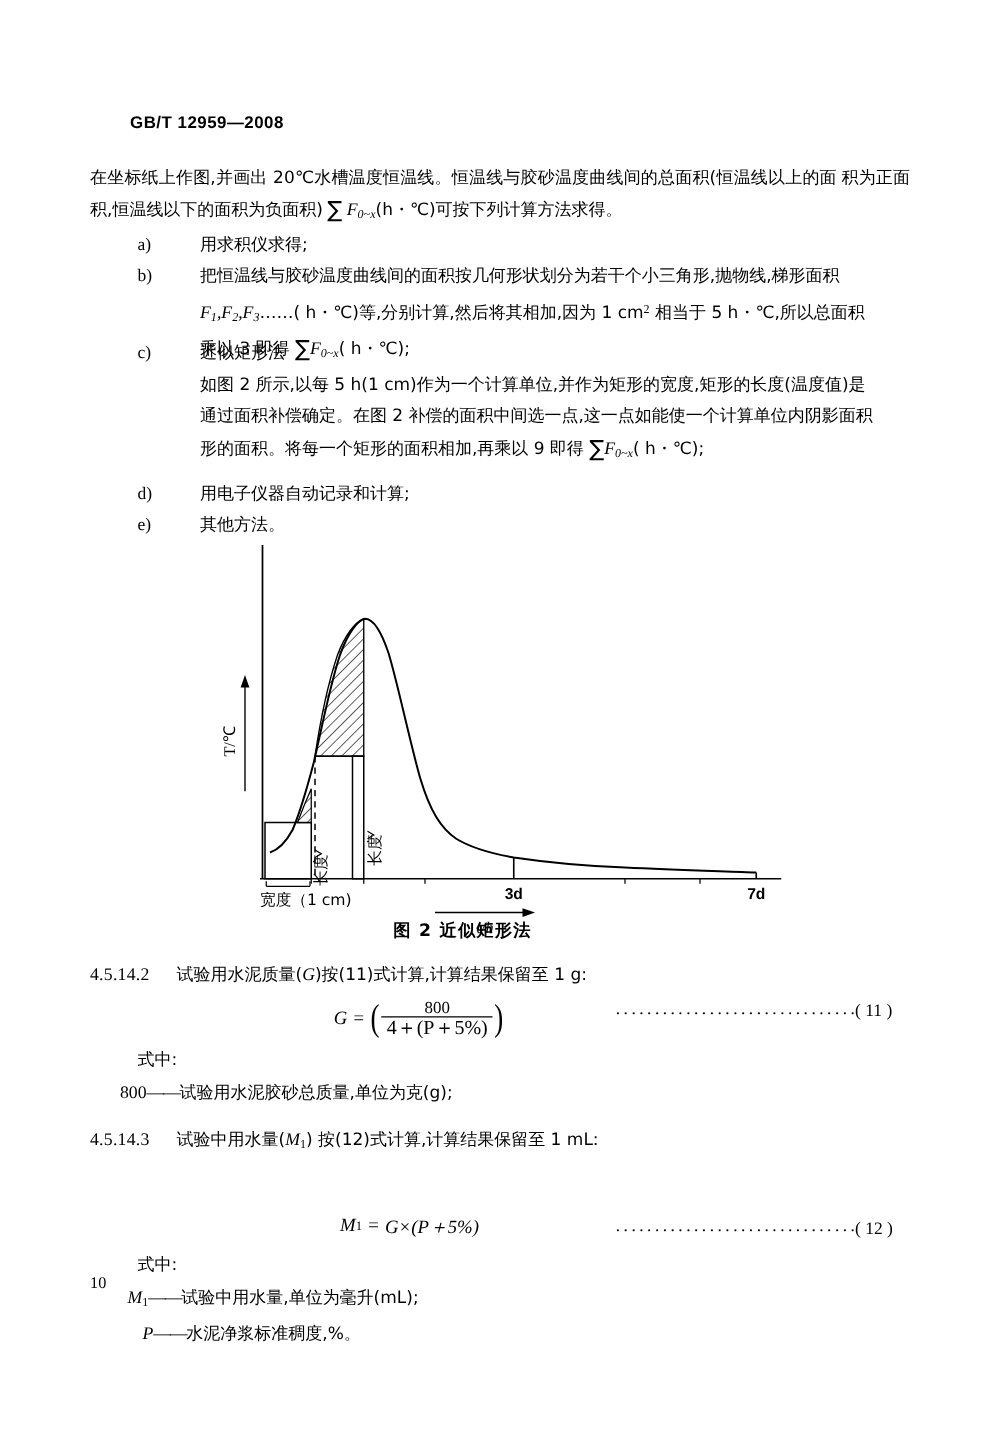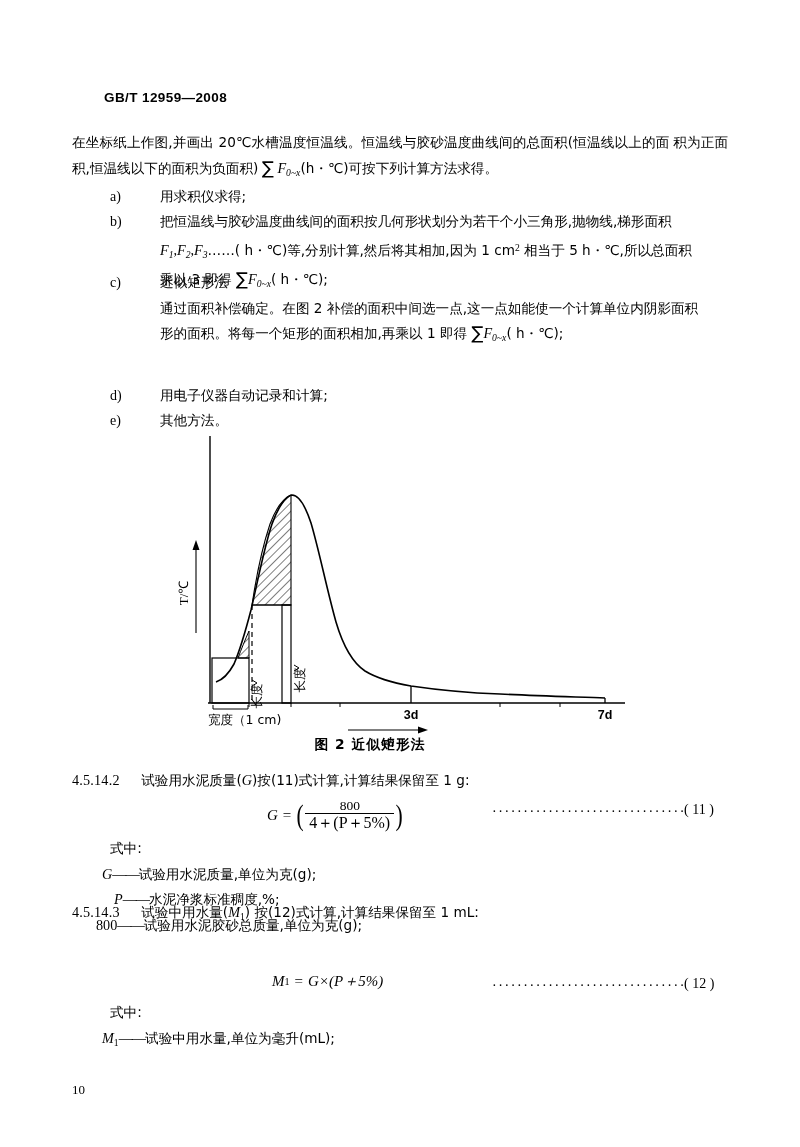--- a/index.html
+++ b/index.html
@@ -159,21 +159,21 @@
   }
   .where .wline { padding-left: 38px; white-space: nowrap; }
   .where .wline.ind { padding-left: 30px; }
   .where .wline.ind2 { padding-left: 24px; }
   .where .wline.ind3 { padding-left: 42px; }
   .dash2 { letter-spacing: -1px; }
 
   
   .page-num {
     position: absolute;
-    left: 72px; top: 1082px;
+    left: 72px; top: 1018px;
     font-family: "Liberation Serif", serif;
     font-size: 13px;
   }
 </style>
 </head>
 <body>
 
 <div class="page">
 
   <div class="std-header">GB/T 12959—2008</div>
@@ -198,22 +198,23 @@
       <span class="zh first-line">把恒温线与胶砂温度曲线间的面积按几何形状划分为若干个小三角形,抛物线,梯形面积</span>
       <span class="first-line"><span class="it">F</span><sub class="it">1</sub>,<span class="it">F</span><sub class="it">2</sub>,<span class="it">F</span><sub class="it">3</sub><span class="zh">……( h・℃)等,分别计算,然后将其相加,因为 1 cm</span><sup>2</sup><span class="zh"> 相当于 5 h・℃,所以总面积</span></span>
       <span class="first-line"><span class="zh">乘以 3 即得 </span><span class="sigma">∑</span><span class="it">F</span><sub class="it">0~x</sub><span class="zh">( h・℃);</span></span>
     </div>
   </div>
 
   <div class="list" style="top:270px">
     <div class="li">
       <span class="marker">c)</span>
       <span class="zh first-line">近似矩形法</span>
+      <span class="zh first-line">如图 2 所示,以每 5 h(1 cm)作为一个计算单位,并作为矩形的宽度,矩形的长度(温度值)是</span>
       <span class="zh first-line">通过面积补偿确定。在图 2 补偿的面积中间选一点,这一点如能使一个计算单位内阴影面积</span>
-      <span class="first-line"><span class="zh">形的面积。将每一个矩形的面积相加,再乘以 1 即得 </span><span class="sigma">∑</span><span class="it">F</span><sub class="it">0~x</sub><span class="zh">( h・℃);</span></span>
+      <span class="first-line"><span class="zh">形的面积。将每一个矩形的面积相加,再乘以 9 即得 </span><span class="sigma">∑</span><span class="it">F</span><sub class="it">0~x</sub><span class="zh">( h・℃);</span></span>
     </div>
   </div>
 
   <div class="list" style="top:383px">
     <div class="li">
       <span class="marker">d)</span>
       <span class="zh">用电子仪器自动记录和计算;</span>
     </div>
   </div>
 
@@ -335,22 +336,20 @@
         <span class="fd">4＋(P＋5%)</span>
       </span>
       <span class="paren-big">)</span>
     </div>
     <span class="eq-dots" style="left:420px">·······························</span>
     <span class="eq-no" style="left:612px">( 11 )</span>
   </div>
 
   <div class="where" style="top:836px">
     <div class="wline zh">式中:</div>
-    <div class="wline ind"><span class="it">G</span><span class="dash2">——</span><span class="zh">试验用水泥质量,单位为克(g);</span></div>
-    <div class="wline ind3"><span class="it">P</span><span class="dash2">——</span><span class="zh">水泥净浆标准稠度,%;</span></div>
     <div class="wline ind2"><span>800</span><span class="dash2">——</span><span class="zh">试验用水泥胶砂总质量,单位为克(g);</span></div>
   </div>
 
   <div class="clause" style="top:900px">
     <span class="num">4.5.14.3</span>
     <span class="ctext"><span class="zh">试验中用水量(</span><span class="it">M</span><sub>1</sub><span class="zh">) 按(12)式计算,计算结果保留至 1 mL:</span></span>
   </div>
 
   <div class="eq-row" style="top:972px">
     <div class="eq-body" style="left:200px">
@@ -359,17 +358,18 @@
       <span style="margin:0 5px">=</span>
       <span class="it">G×(P＋5%)</span>
     </div>
     <span class="eq-dots" style="left:420px">·······························</span>
     <span class="eq-no" style="left:612px">( 12 )</span>
   </div>
 
   <div class="where" style="top:1000px">
     <div class="wline zh">式中:</div>
     <div class="wline ind"><span class="it">M</span><sub>1</sub><span class="dash2">——</span><span class="zh">试验中用水量,单位为毫升(mL);</span></div>
+    <div class="wline ind3"><span class="it">P</span><span class="dash2">——</span><span class="zh">水泥净浆标准稠度,%。</span></div>
   </div>
 
   <div class="page-num">10</div>
 
 </div>
 
 </body></html>

